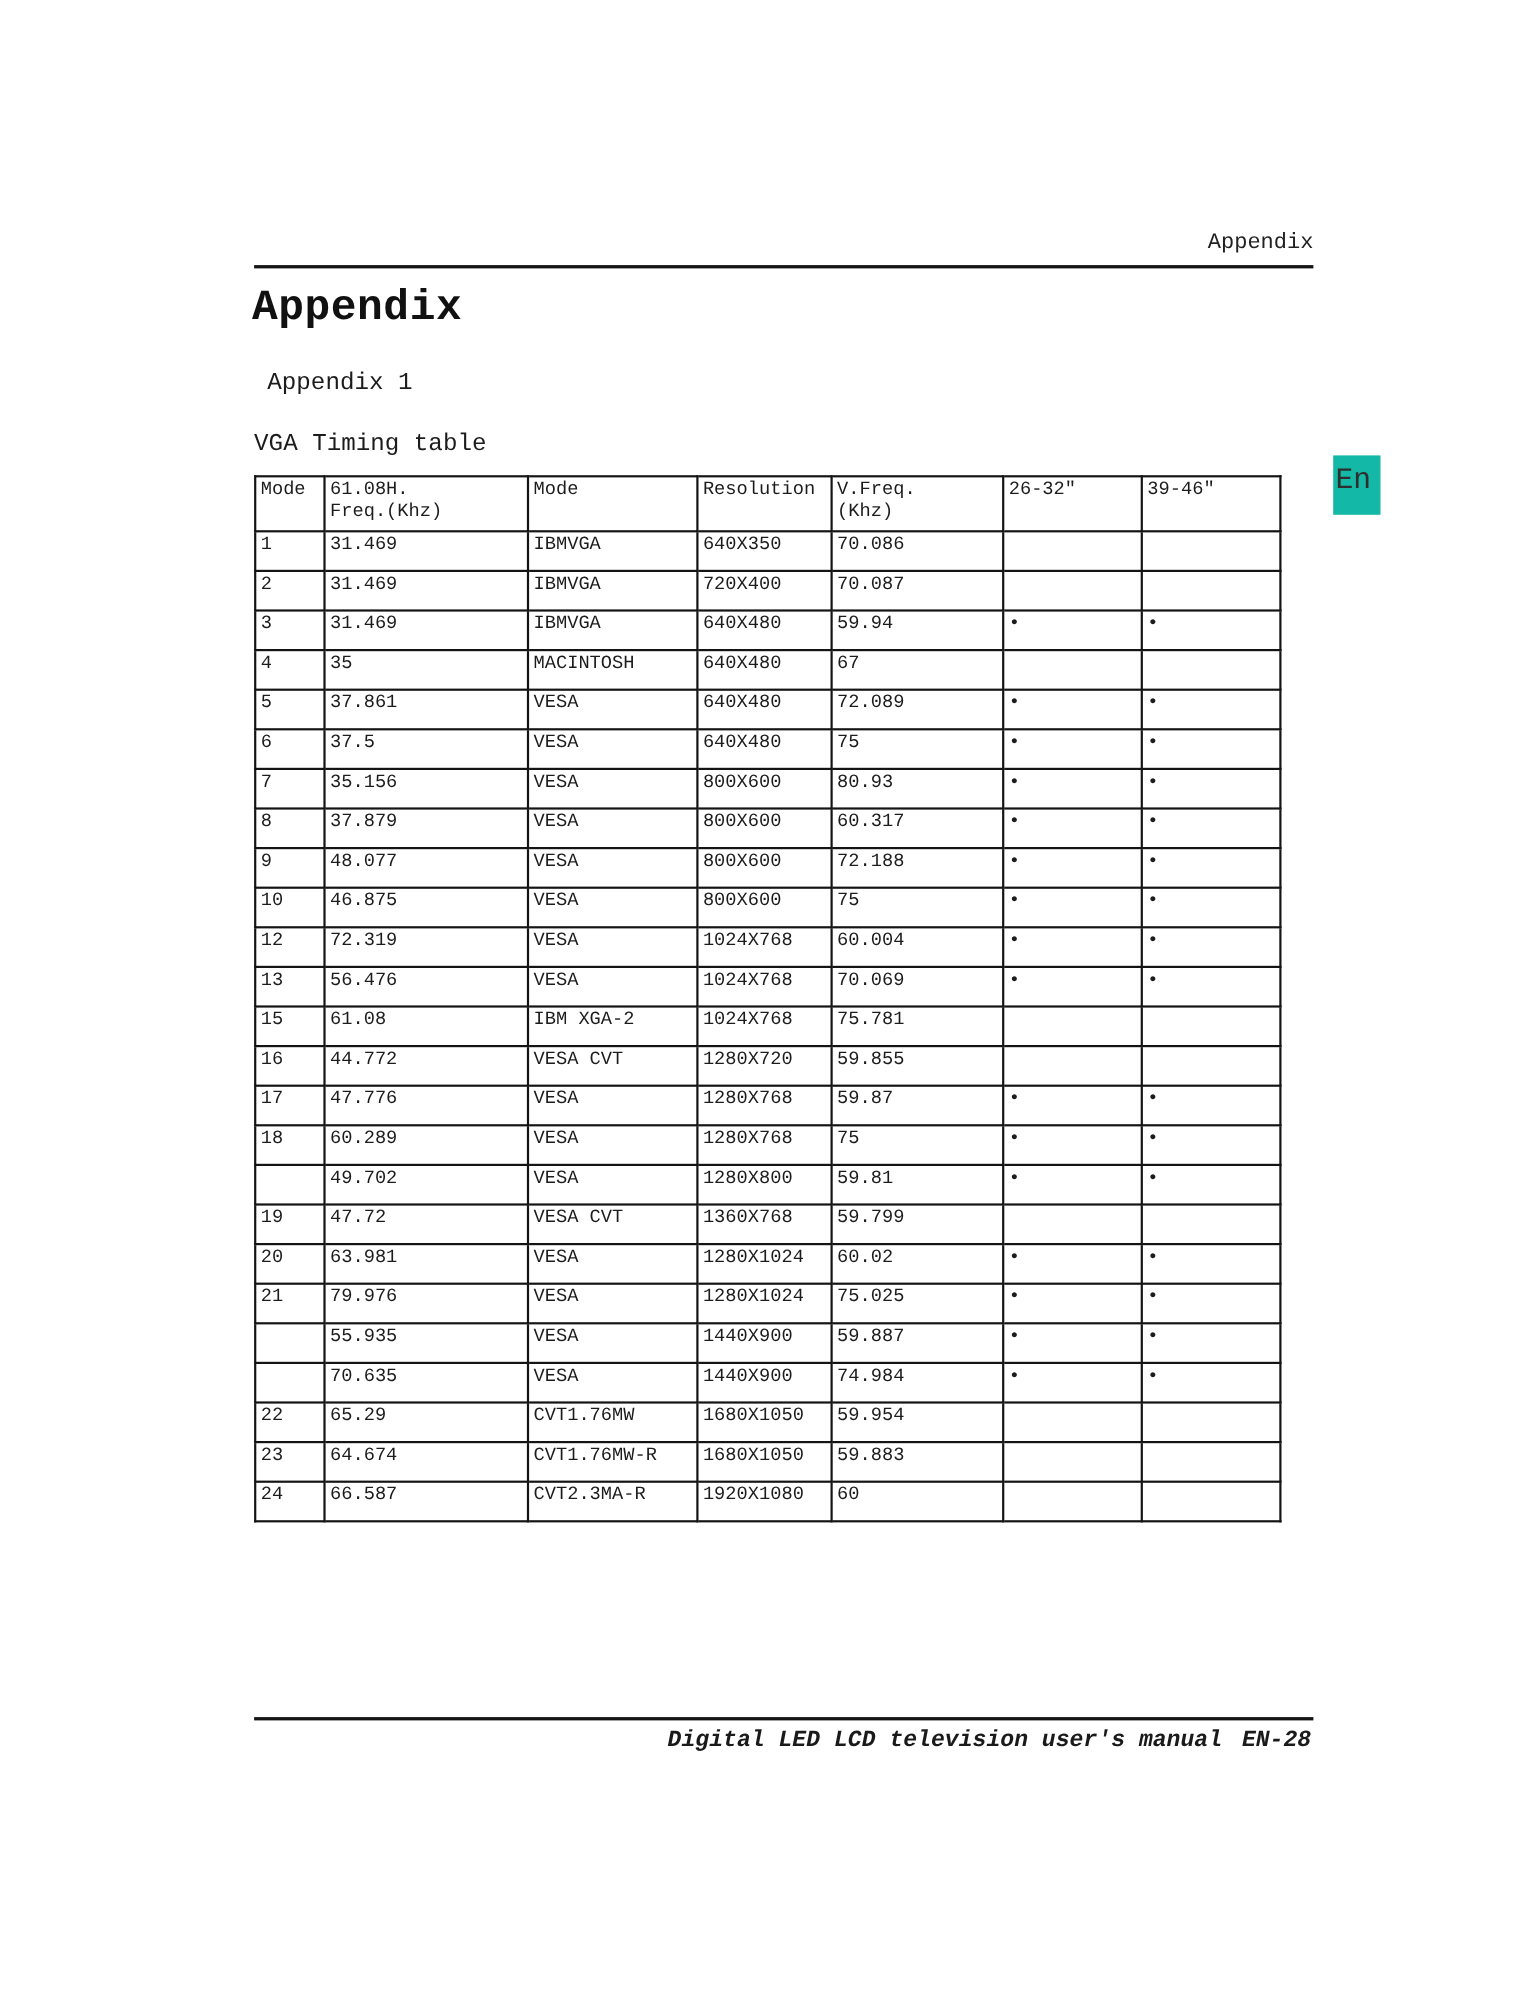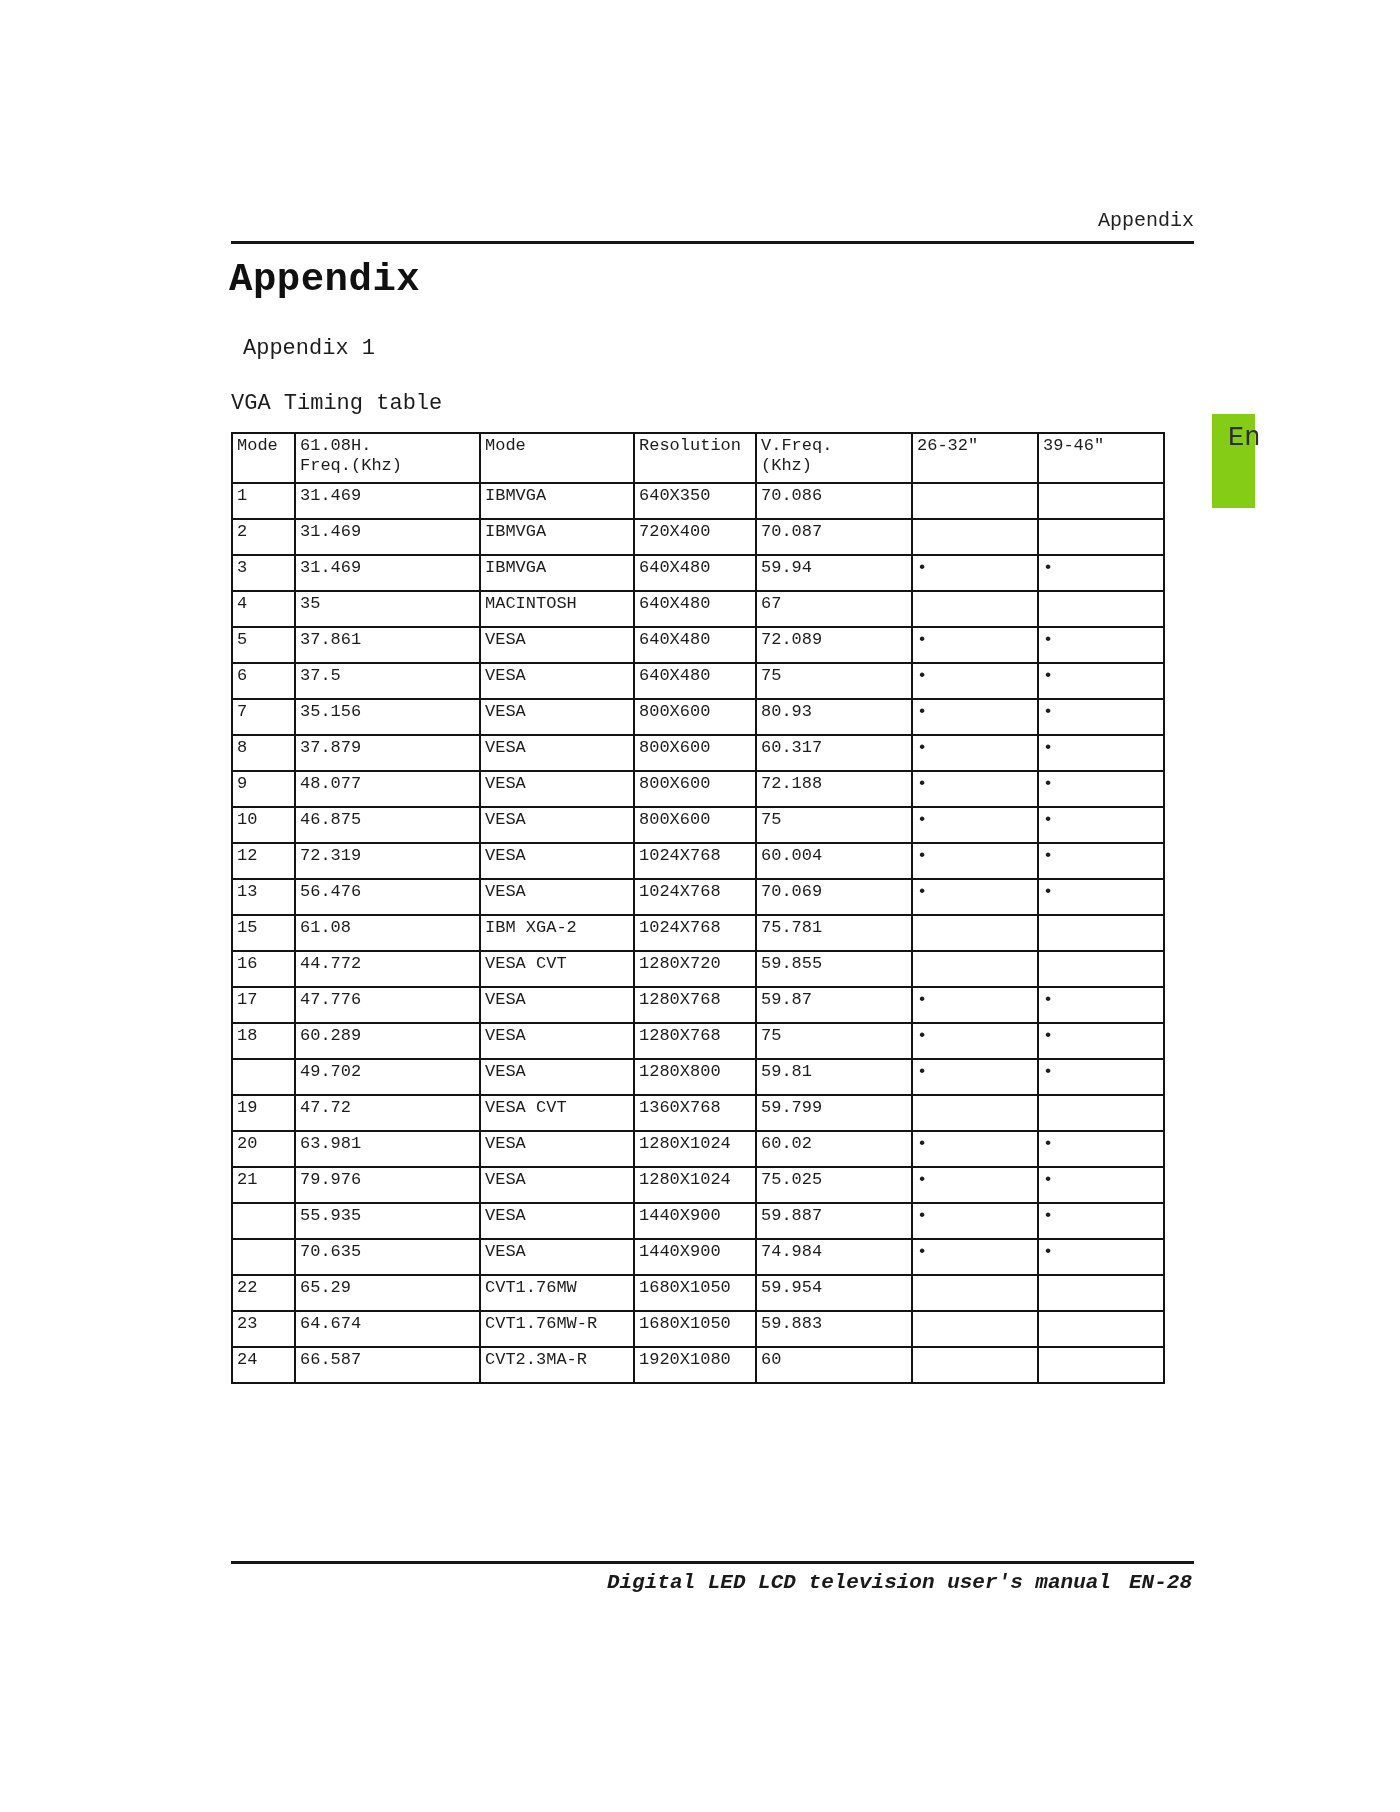--- a/index.html
+++ b/index.html
@@ -33,23 +33,23 @@
     border:2px solid #141414;
     font-weight:400; text-align:left; vertical-align:top;
     padding:2px 4px; line-height:1.2;
     overflow:hidden;
   }
   table.timing thead tr { height:50px; }
   table.timing thead th { white-space:pre-line; }
   table.timing tbody tr { height:36px; }
   .lang-tab {
     position:absolute; left:1212px; top:414px;
-    width:43px; height:94px; box-sizing:border-box;
-    background:#84cc16; color:#2e2e2e;
-    font-size:27px; padding:9px 0 0 16px;
+    width:43px; height:54px; box-sizing:border-box;
+    background:#14b8a6; color:#2e2e2e;
+    font-size:27px; padding:9px 0 0 2px;
   }
   .footer-line {
     position:absolute; top:1571px; left:231px; width:961px;
     text-align:right; font-style:italic; font-size:21px; color:#1a1a1a;
   }
   .footer-line .manual-title { font-weight:600; }
   .footer-line .page-no { font-weight:700; margin-left:18px; }
 </style>
 </head>
 <body>

